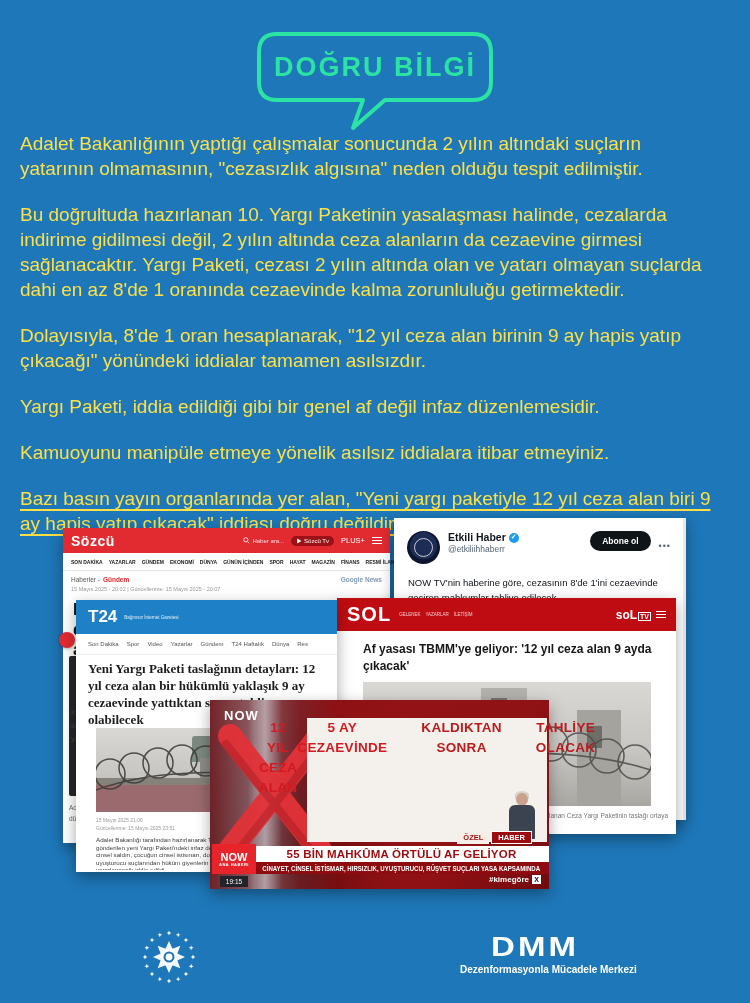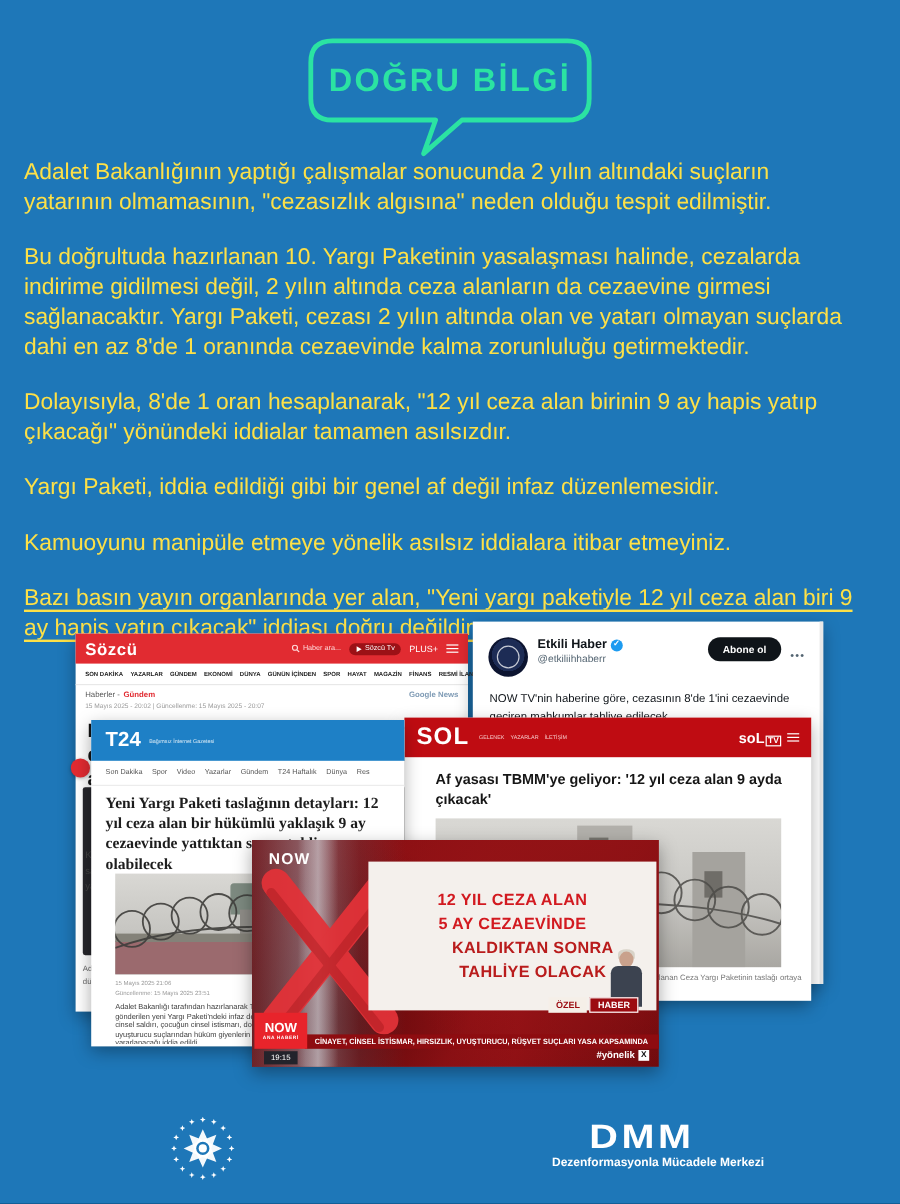--- a/index.html
+++ b/index.html
@@ -85,21 +85,21 @@
        radial-gradient(circle at 80% 20%,#8e1215 0%,transparent 55%),
        radial-gradient(circle at 20% 80%,#5e090b 0%,transparent 50%),
        linear-gradient(120deg,#7c0d10,#a01418 60%,#6e0a0d);}
   .now-brand{position:absolute;left:14px;top:8px;color:#fff;font-size:13px;font-weight:800;letter-spacing:1px;}
   .now-video{position:absolute;left:0;top:0;width:128px;height:189px;
              background:linear-gradient(90deg,rgba(90,100,112,.25),rgba(150,160,170,.55) 35%,rgba(90,100,112,.2) 70%,transparent);}
   .now-streak{position:absolute;left:38px;top:0;width:34px;height:189px;
               background:linear-gradient(90deg,transparent,rgba(220,225,230,.55),transparent);}
   .now-x{position:absolute;left:2px;top:18px;}
   .now-panel{position:absolute;left:97px;top:18px;width:240px;height:124px;background:#f4f0ec;
-             display:flex;flex-direction:column;justify-content:center;text-align:center;}
+             display:flex;flex-direction:row;justify-content:center;text-align:center;}
   .now-panel div{font-size:13.5px;font-weight:800;line-height:20px;letter-spacing:.3px;}
   .np-red{color:#d21a20;}.np-black{color:#b91c1c;padding-left:34px;}
   .now-badges{position:absolute;right:17px;top:131px;display:flex;gap:2px;}
   .badge-ozel{background:#f5efe8;color:#9c0b10;font-size:7.5px;font-weight:800;padding:2px 6px;}
   .badge-haber{background:#9c0b10;color:#fff;border:1px solid #fff;font-size:7.5px;font-weight:800;padding:1px 6px;}
   .now-banner{position:absolute;left:44px;right:0;top:146px;height:16px;background:#ffffff;
               display:flex;align-items:center;justify-content:center;}
   .now-banner span{color:#9c0b10;font-size:11.5px;font-weight:800;letter-spacing:.2px;white-space:nowrap;}
   .now-strip{position:absolute;left:44px;right:0;top:162px;height:12px;background:#8e0c10;
              display:flex;align-items:center;justify-content:center;overflow:hidden;}
@@ -327,25 +327,28 @@
     </div>
     <div class="interp">
       <div class="hair"></div>
         <div class="head"></div>
         <div class="bodyy"></div>
     </div>
     <div class="now-badges">
       <span class="badge-ozel">ÖZEL</span>
       <span class="badge-haber">HABER</span>
     </div>
+    <div class="now-banner">
+      <span>55 BİN MAHKÛMA ÖRTÜLÜ AF GELİYOR</span>
+    </div>
     <div class="now-strip">
       <span>CİNAYET, CİNSEL İSTİSMAR, HIRSIZLIK, UYUŞTURUCU, RÜŞVET SUÇLARI YASA KAPSAMINDA</span>
     </div>
     <div class="now-tag">
-      <span>#yönelik</span>
+      <span>#kimegöre</span>
       <span class="xbox">X</span>
     </div>
     <div class="now-chan">
       <span class="b1">NOW</span>
       <span class="b2">ANA HABERİ</span>
     </div>
     <div class="now-time">19:15</div>
   </div>
 
   <div class="footer">

